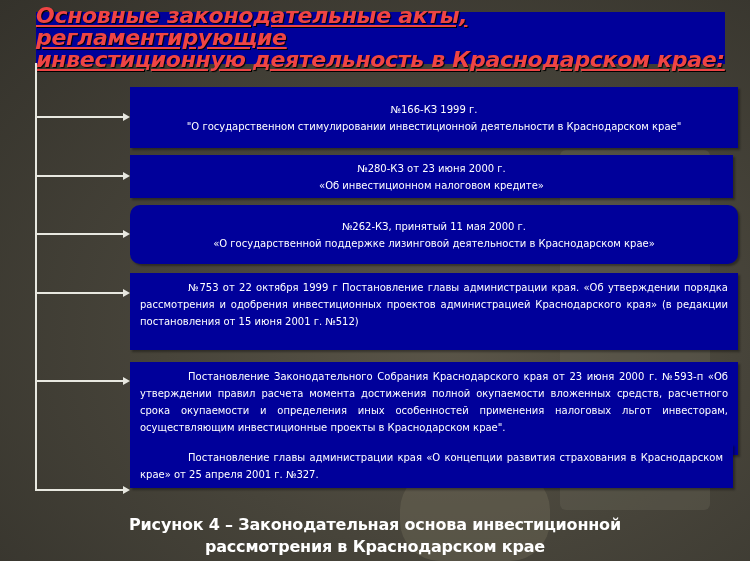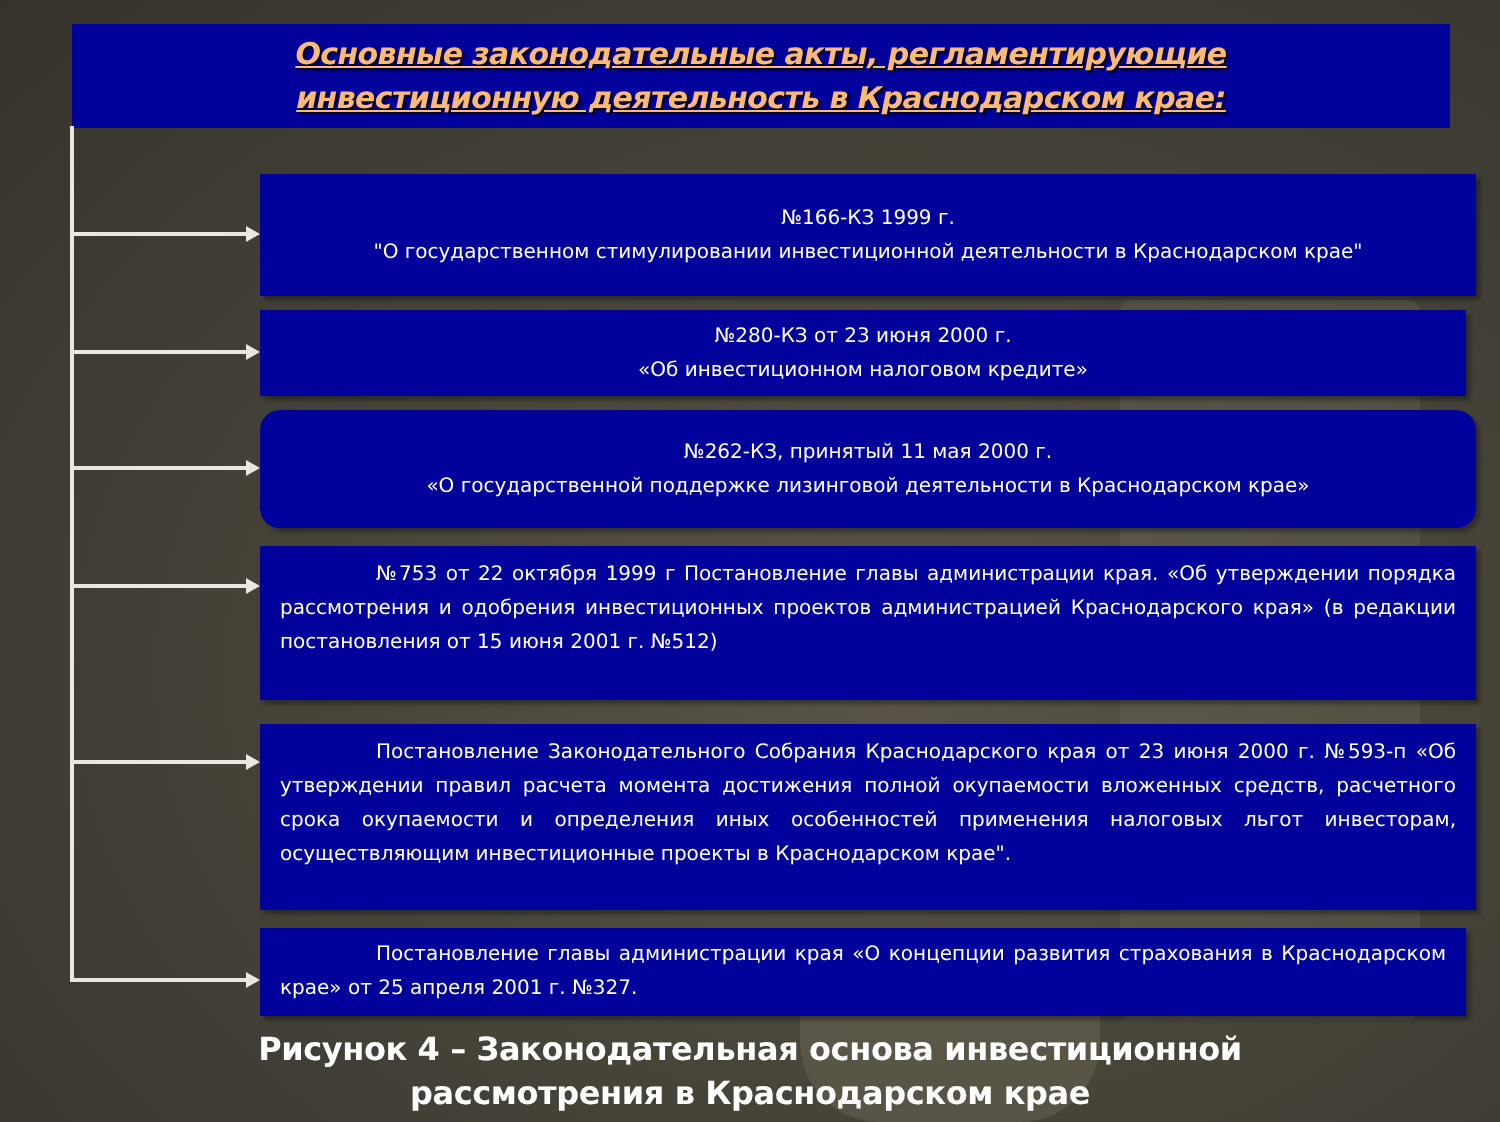--- a/index.html
+++ b/index.html
@@ -9,22 +9,22 @@
     font-family: "DejaVu Sans", sans-serif;
   }
   .bg-shape {
     position: absolute; border-radius: 6px; opacity: 0.35;
   }
   .title-box {
     position: absolute; left: 36px; top: 12px; width: 689px; height: 52px;
     background: #00009a; display: flex; flex-direction: column; align-items: center; justify-content: center;
   }
   .title-box span {
-    color: #fdba74; font-family: "DejaVu Sans", sans-serif; font-style: italic; font-weight: bold;
-    font-size: 15px; text-decoration: underline; line-height: 22px; letter-spacing: -0.3px;
+    color: #ef4444; font-family: "DejaVu Sans", sans-serif; font-style: italic; font-weight: bold;
+    font-size: 22px; text-decoration: underline; line-height: 22px; letter-spacing: -0.3px;
     text-shadow: 1px 1px 1px #000;
   }
   .vline {
     position: absolute; left: 35px; top: 63px; width: 2px; height: 428px; background: #e8e8e0;
   }
   .hline {
     position: absolute; left: 36px; height: 2px; background: #e8e8e0;
   }
   .arrow {
     position: absolute; width: 0; height: 0;
@@ -92,20 +92,20 @@
 </div>
 
 <div class="box justify" style="left:130px; top:273px; width:608px; height:77px;">
   <span>№753 от 22 октября 1999 г Постановление главы администрации края. «Об утверждении порядка рассмотрения и одобрения инвестиционных проектов администрацией Краснодарского края» (в редакции постановления от 15 июня 2001 г. №512)</span>
 </div>
 
 <div class="box justify" style="left:130px; top:362px; width:608px; height:93px;">
   <span>Постановление Законодательного Собрания Краснодарского края от 23 июня 2000 г. №593-п «Об утверждении правил расчета момента достижения полной окупаемости вложенных средств, расчетного срока окупаемости и определения иных особенностей применения налоговых льгот инвесторам, осуществляющим инвестиционные проекты в Краснодарском крае".</span>
 </div>
 
-<div class="box justify" style="left:130px; top:464px; width:603px; height:44px; padding-top:5px;">
+<div class="box justify" style="left:130px; top:444px; width:603px; height:44px; padding-top:5px;">
   <span> Постановление главы администрации края «О концепции развития страхования в Краснодарском крае» от 25 апреля 2001 г. №327.</span>
 </div>
 
 <div class="caption">
   <div>Рисунок 4 – Законодательная основа инвестиционной</div>
   <div>рассмотрения в Краснодарском крае</div>
 </div>
 
 </body></html>

